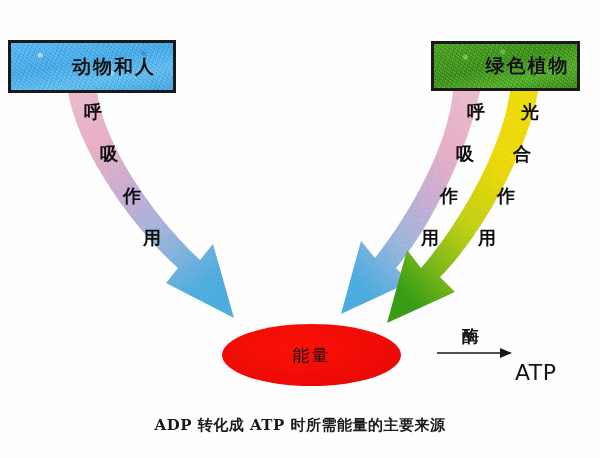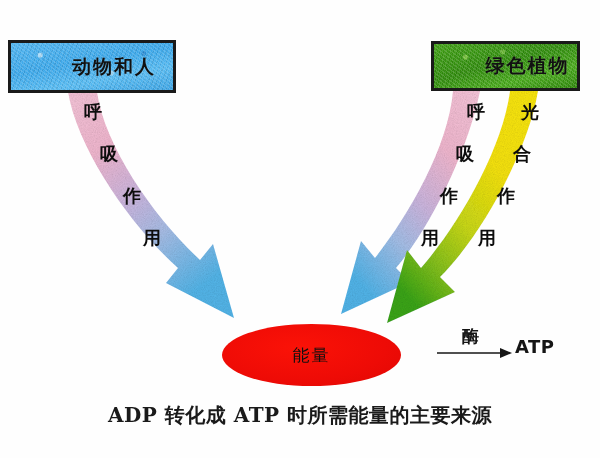--- a/index.html
+++ b/index.html
@@ -99,39 +99,38 @@
     white-space: nowrap;
   }
   #text-adp {
     left: 86px;
     top: 341px;
     font-size: 22px;
     letter-spacing: 0.5px;
   }
   #text-atp {
     left: 515px;
-    top: 336px;
-    font-size: 18px;
+    top: 360px;
+    font-size: 22px;
     letter-spacing: 0.5px;
-    font-weight: bold;
   }
   #text-enzyme {
     left: 462px;
     top: 325px;
     font-size: 17px;
     font-weight: 600;
   }
   #caption {
     position: absolute;
     left: 0;
-    top: 402px;
+    top: 416px;
     width: 600px;
     text-align: center;
     font-family: "DejaVu Serif", "Liberation Serif", serif;
-    font-size: 20px;
+    font-size: 15px;
     font-weight: 600;
     color: #1a1a1a;
     letter-spacing: 0.5px;
   }
   .arrow-label {
     position: absolute;
     font-family: "DejaVu Sans", "Liberation Sans", sans-serif;
     font-size: 18px;
     font-weight: 700;
     color: #0d0d0d;

